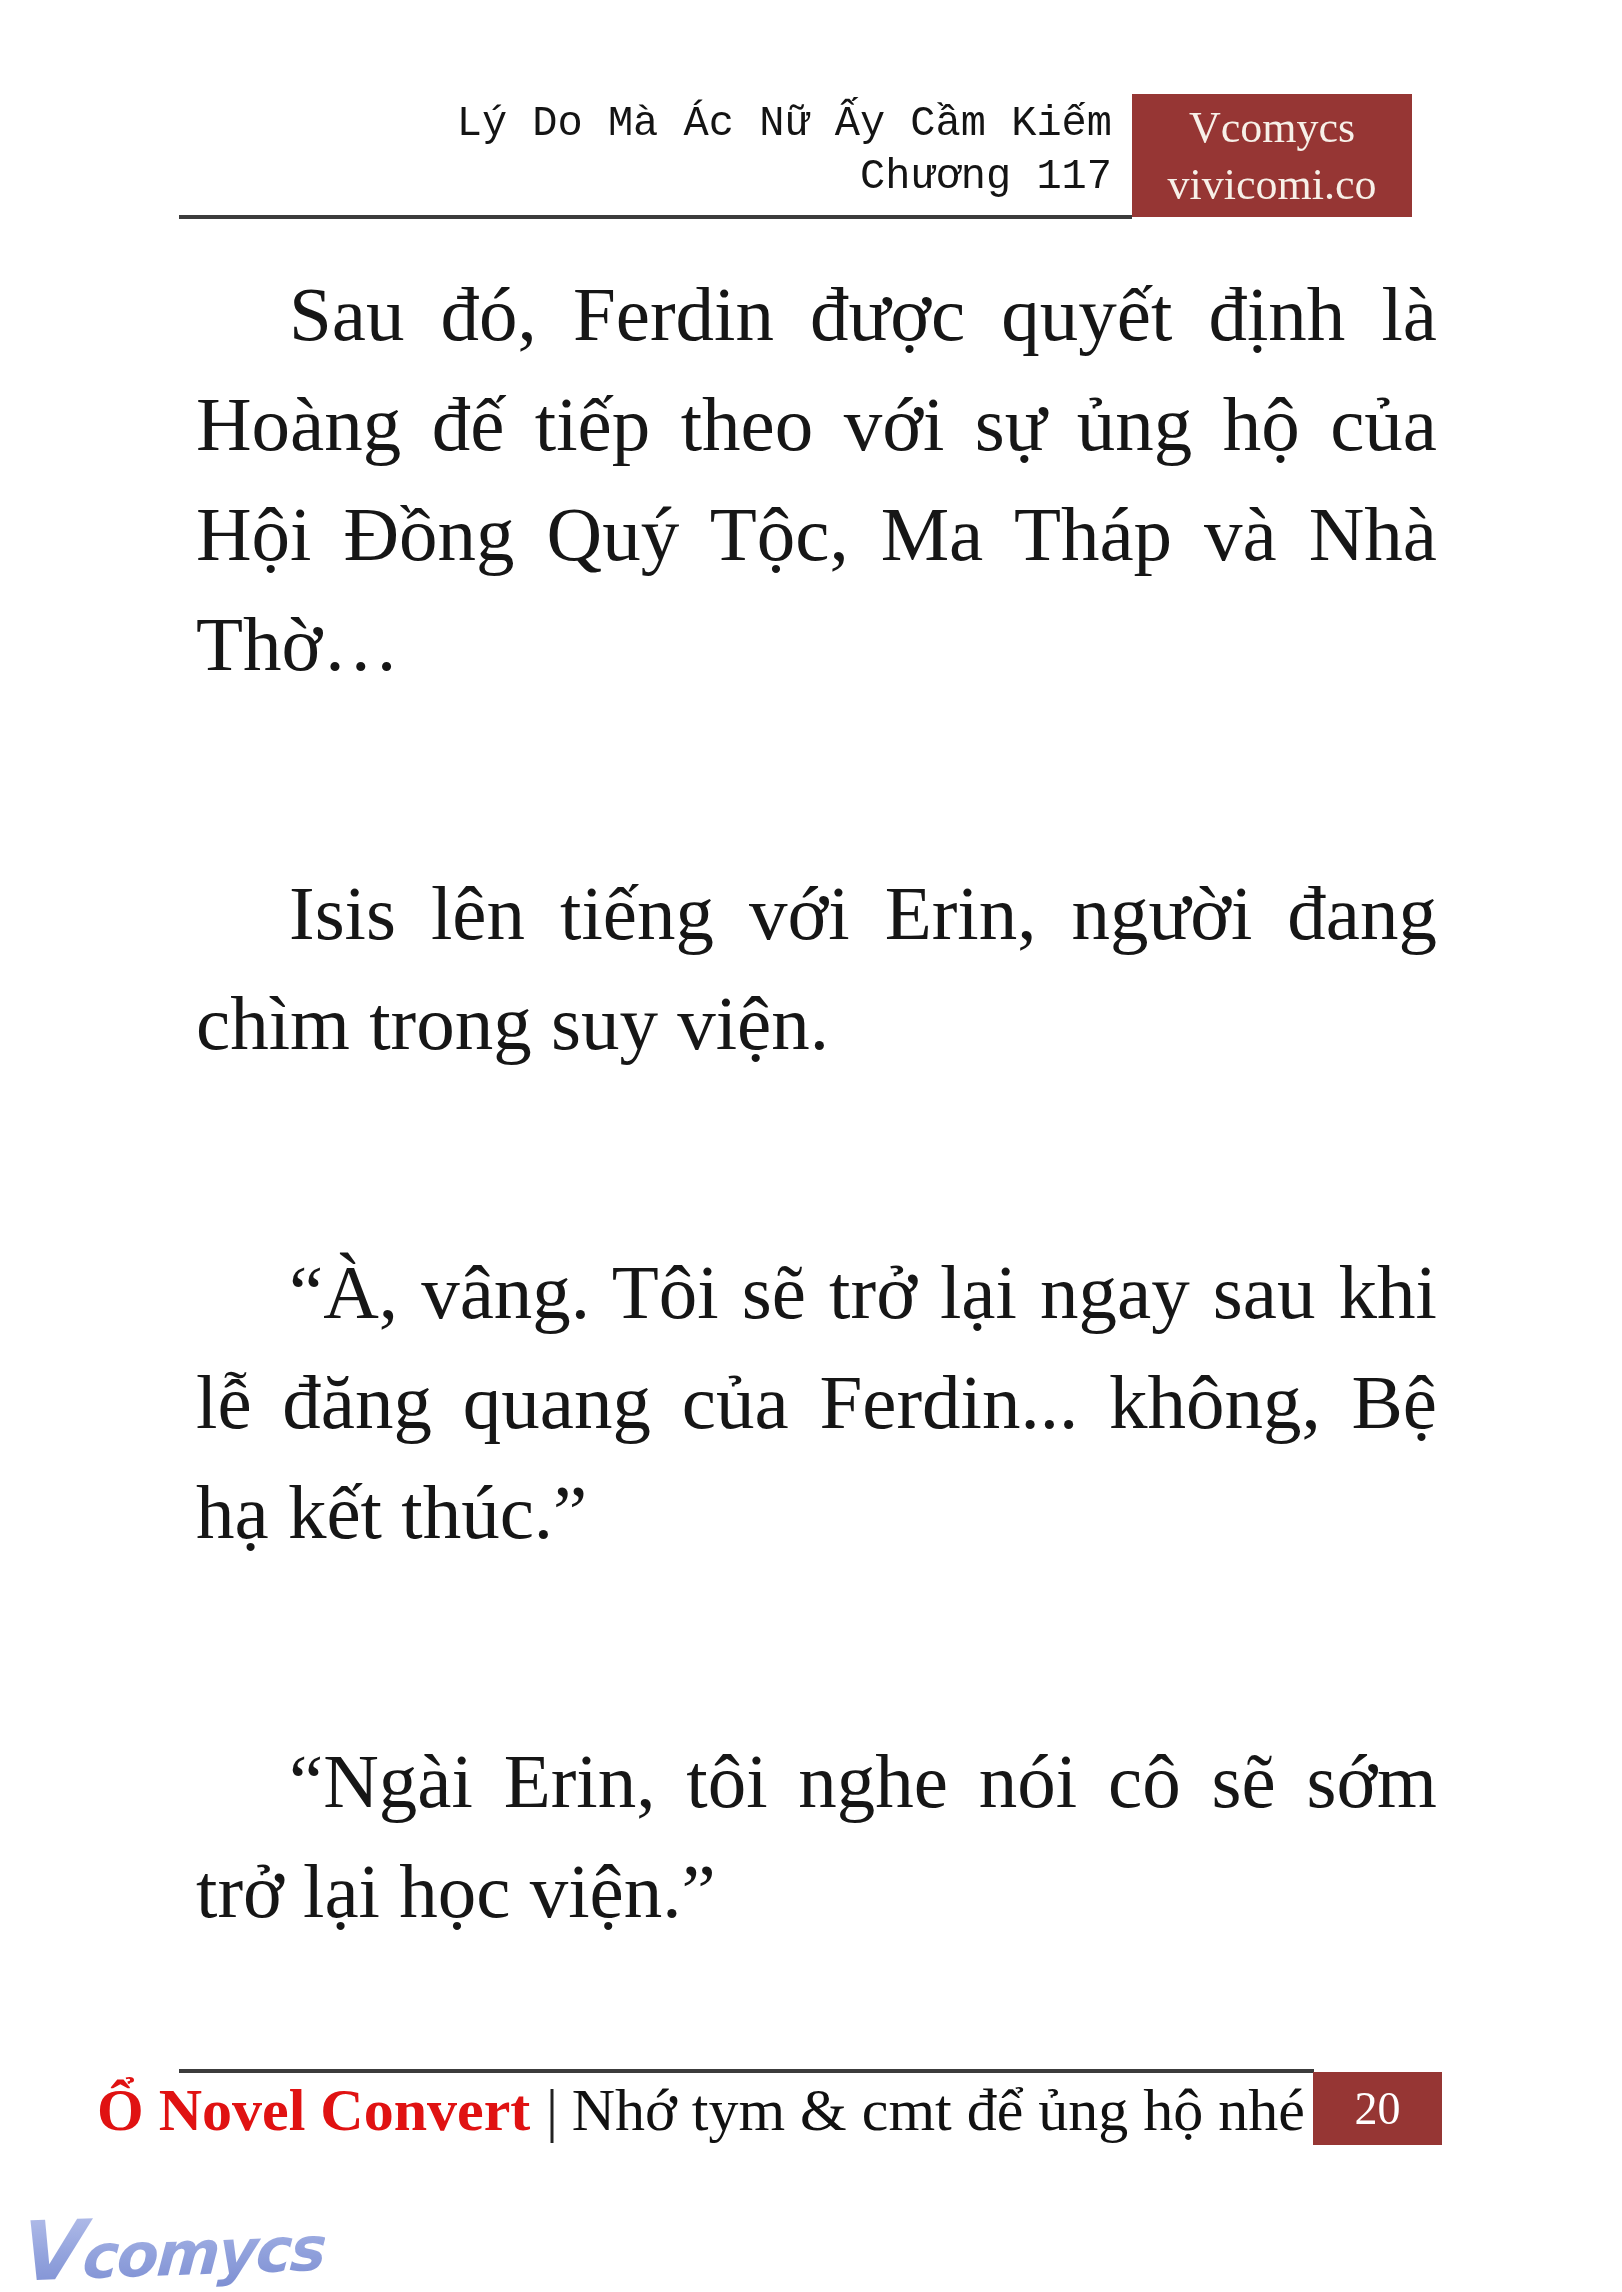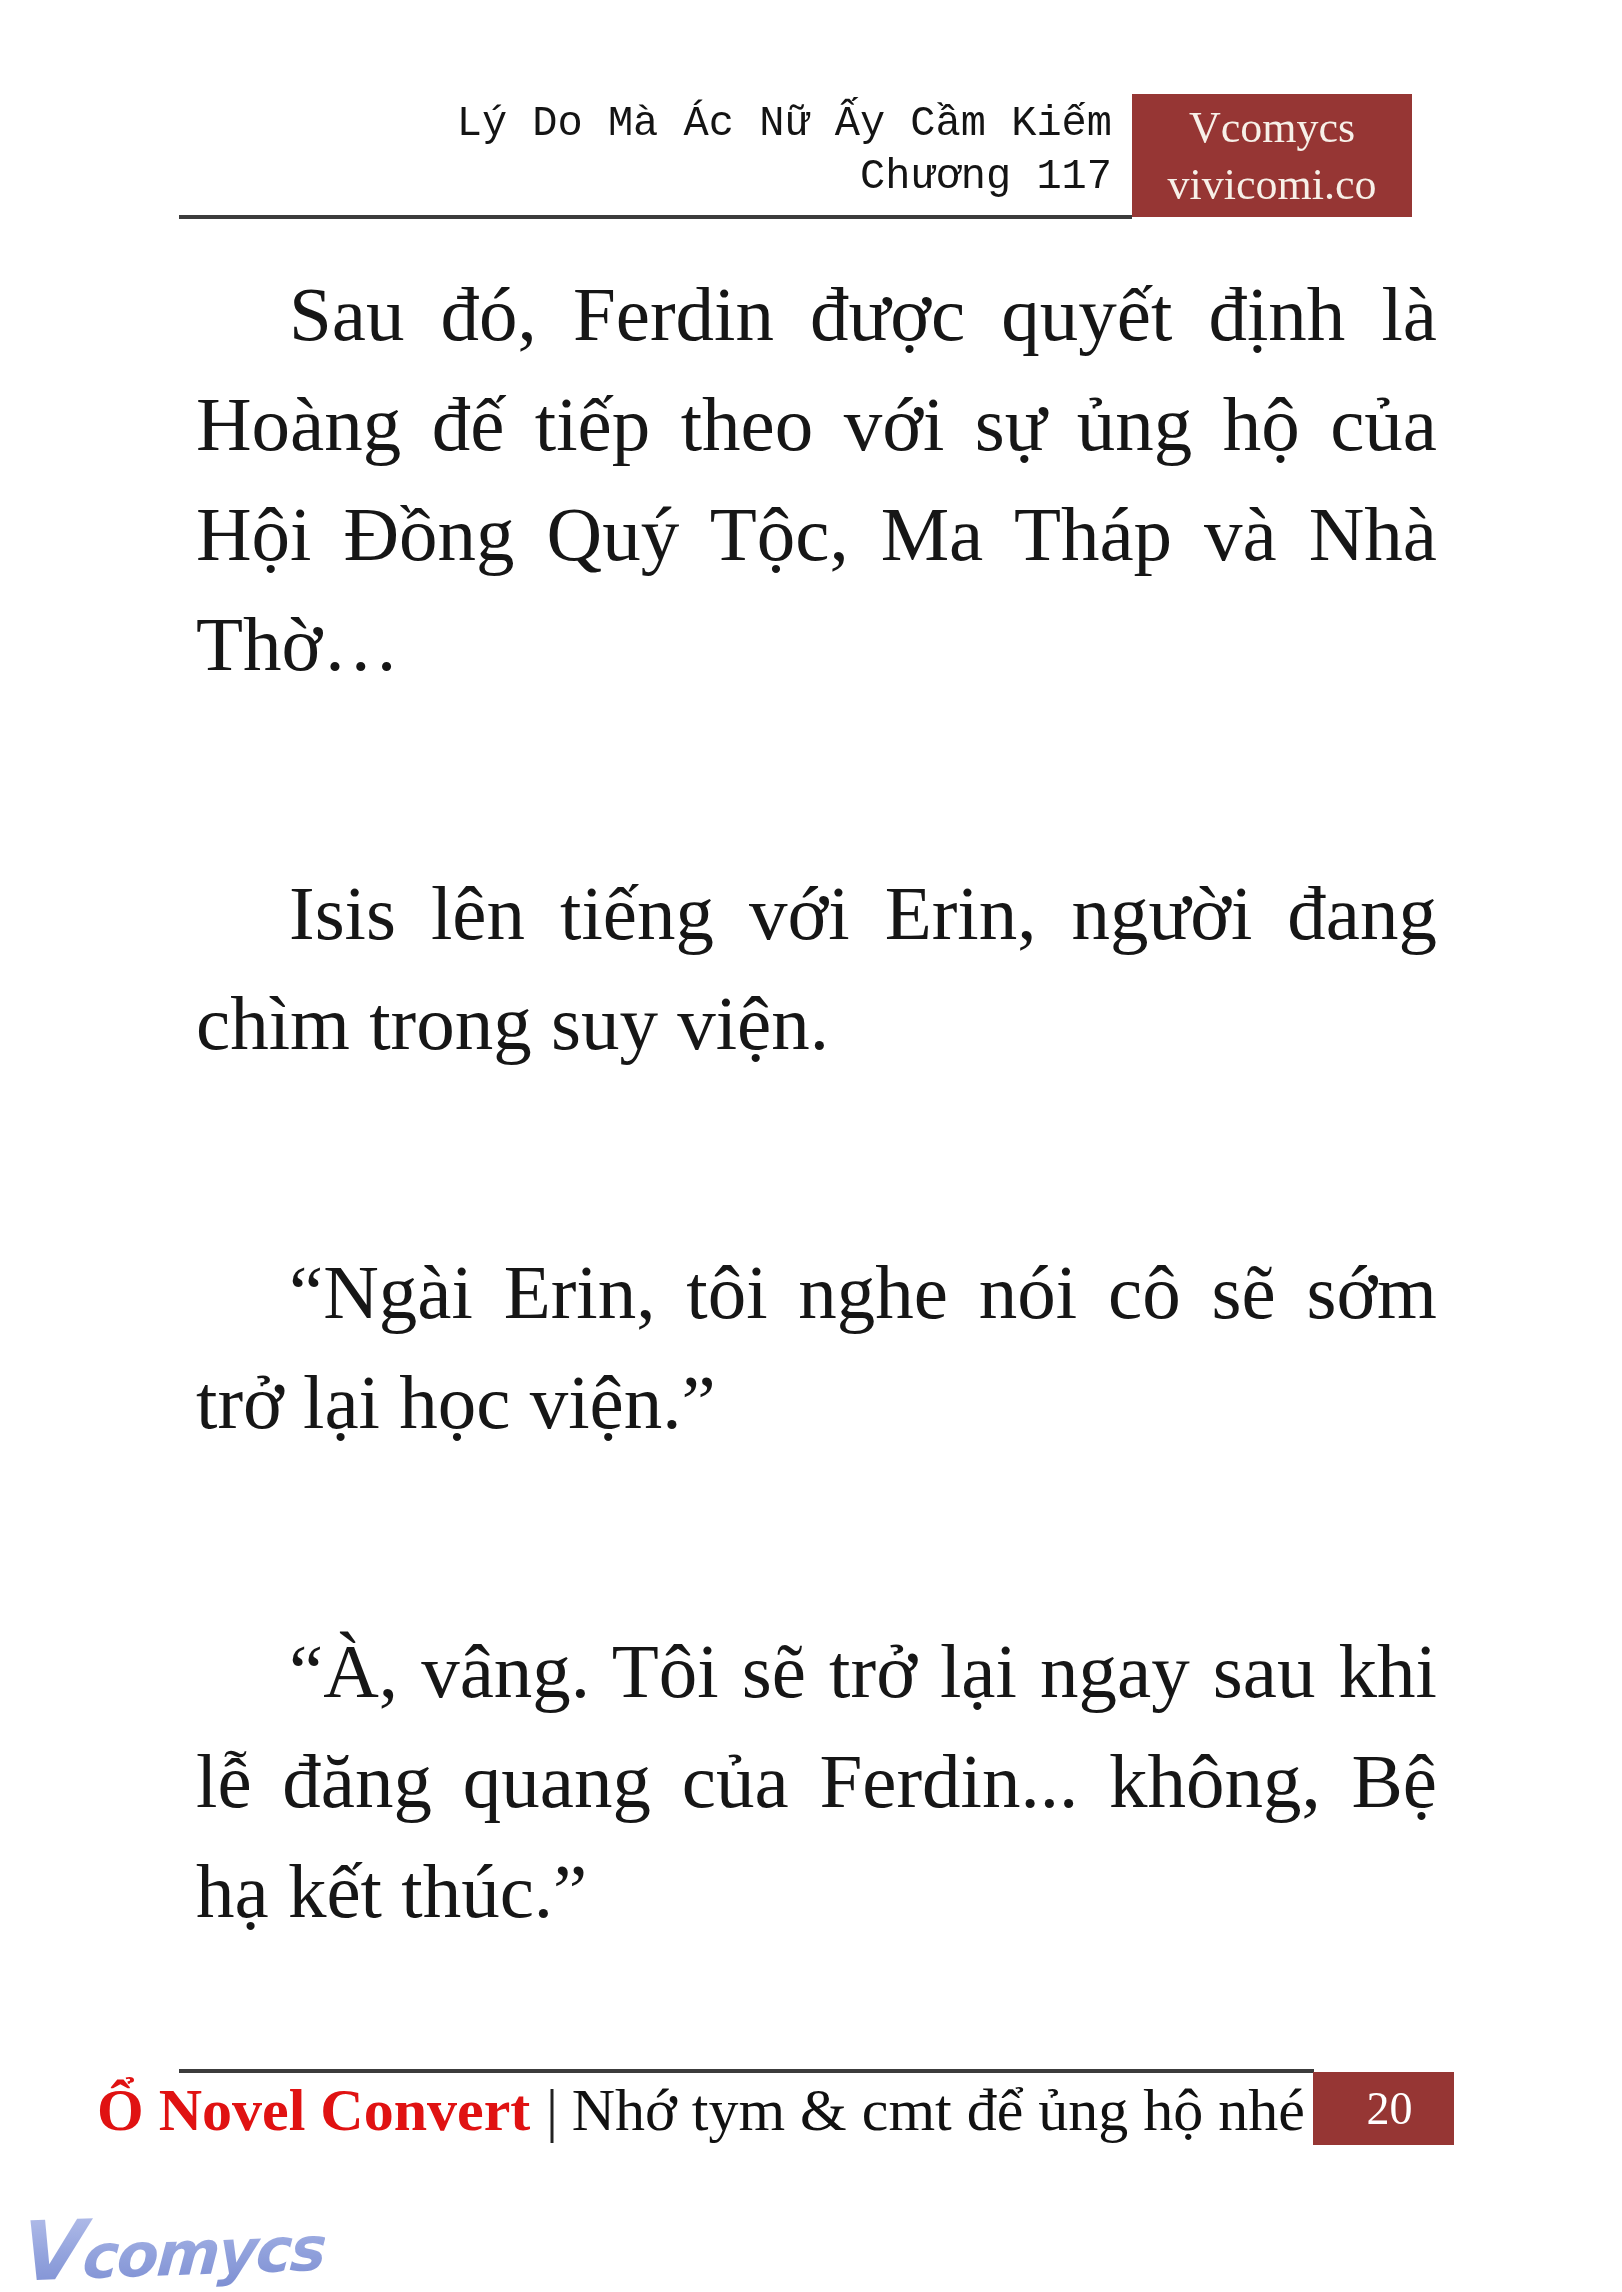--- a/index.html
+++ b/index.html
@@ -59,21 +59,20 @@
     color: #111111;
   }
   .footer-brand { font-weight: bold; }
   .footer-sep { font-weight: normal; color: #222222; padding: 0 13.7px 0 15.7px; }
   .page-box {
     position: absolute;
     left: 1313px; top: 2072px;
     width: 129px; height: 73px;
     display: flex; align-items: center; justify-content: center;
     font-size: 46px;
-    padding-left: 12px;
   }
 
   
   .watermark {
     position: absolute;
     left: 21.6px; top: 2199px;
     font-family: "DejaVu Sans", sans-serif;
     font-style: italic;
     font-weight: bold;
     font-size: 61px;
@@ -99,22 +98,22 @@
   <div class="brand-box" style="background: rgb(150, 54, 52); color: rgb(247, 240, 232);">
     <div>Vcomycs</div>
     <div>vivicomi.co</div>
   </div>
 
   <div class="rule header-rule" style="background: rgb(60, 60, 60);"></div>
 
   <div class="content">
     <p>Sau đó, Ferdin được quyết định là Hoàng đế tiếp theo với sự ủng hộ của Hội Đồng Quý Tộc, Ma Tháp và Nhà Thờ…</p>
     <p>Isis lên tiếng với Erin, người đang chìm trong suy viện.</p>
+    <p>“À, vâng. Tôi sẽ trở lại ngay sau khi lễ đăng quang của Ferdin... không, Bệ hạ kết thúc.”</p>
     <p>“Ngài Erin, tôi nghe nói cô sẽ sớm trở lại học viện.”</p>
-    <p>“À, vâng. Tôi sẽ trở lại ngay sau khi lễ đăng quang của Ferdin... không, Bệ hạ kết thúc.”</p>
   </div>
 
   <div class="rule footer-rule" style="background: rgb(60, 60, 60);"></div>
 
   <div class="footer-text">
     <span class="footer-brand" style="color: rgb(224, 18, 18);">Ổ Novel Convert</span><span class="footer-sep">|</span><span>Nhớ tym &amp; cmt để ủng hộ nhé</span>
   </div>
 
   <div class="page-box" style="background: rgb(150, 54, 52); color: rgb(255, 255, 255);">
     <span>20</span>

